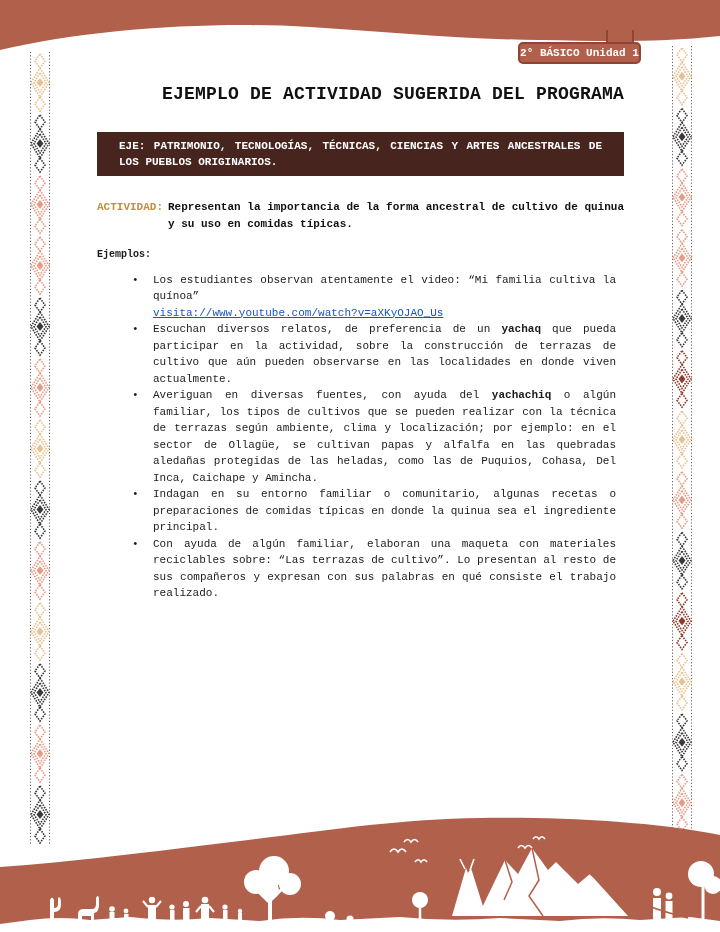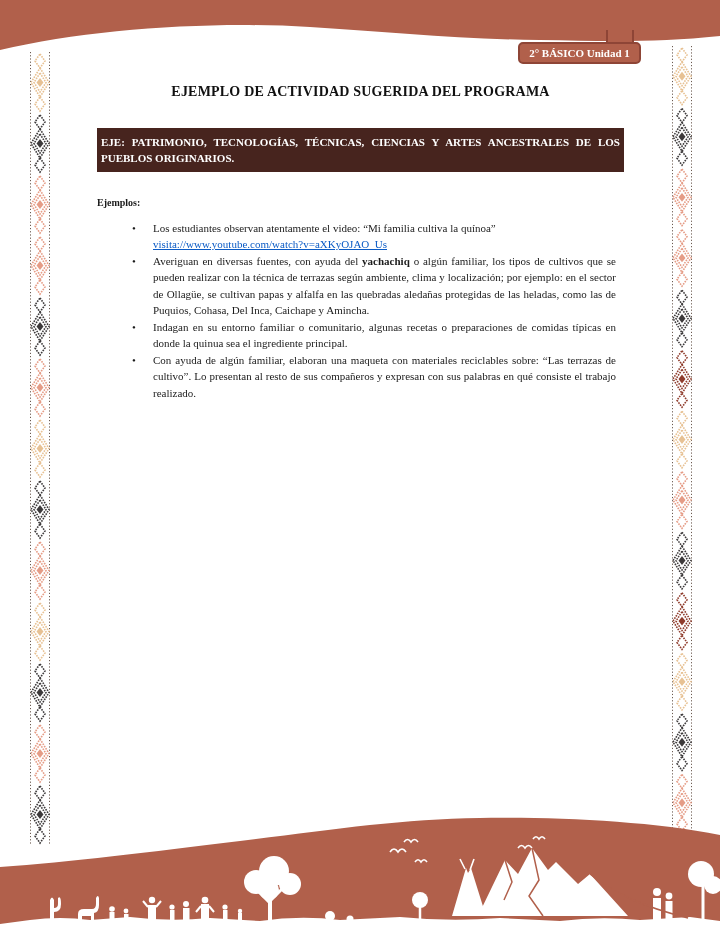--- a/index.html
+++ b/index.html
@@ -1,43 +1,43 @@
 <!DOCTYPE html>
 <html><head>
 <meta charset="utf-8">
 <style>
   html,body{margin:0;padding:0;background:#ffffff;}
   .page{
     position:relative;width:720px;height:932px;background:#ffffff;overflow:hidden;
-    font-family:Liberation Serif, serif;color:#1b1b1b;
+    font-family:Liberation Mono, monospace;color:#1b1b1b;
   }
   
   .header-wave{position:absolute;top:0;left:0;width:720px;height:62px;display:block;}
   .badge{
     position:absolute;left:518px;top:42px;width:119px;height:18px;
     background:#b1604b;border:2px solid #8e4536;border-radius:5px;
     color:#ffffff;font-size:11px;font-weight:bold;text-align:center;line-height:18px;z-index:3;
   }
   .badge-connector{
     position:absolute;left:606px;top:30px;width:24px;height:14px;
     background:#b1604b;border:2px solid #8e4536;border-bottom:none;border-top:none;z-index:2;
   }
   
   .border-strip{position:absolute;width:22px;display:block;}
   .border-left{left:29px;top:52px;height:793px;}
   .border-right{left:671px;top:46px;height:787px;}
   
   .content{position:absolute;left:97px;top:84px;width:527px;}
   .title{
-    margin:0 0 28px 0;font-size:14px;font-weight:bold;text-align:center;
+    margin:0 0 28px 0;font-size:18px;font-weight:bold;text-align:right;
     letter-spacing:.2px;color:#111111;
   }
   .eje-box{
     background:#47241e;color:#ffffff;font-weight:bold;font-size:11px;line-height:16px;
-    padding:6px 4px;text-align:justify;margin-bottom:23px;
+    padding:6px 22px;text-align:justify;margin-bottom:23px;
   }
   .actividad{
     display:grid;grid-template-columns:auto 1fr;column-gap:5px;
     font-size:11px;line-height:16.5px;font-weight:bold;margin-bottom:15px;
   }
   .act-label{color:#c09238;white-space:nowrap;}
   .act-text{text-align:justify;color:#111111;}
   .ejemplos-heading{font-size:10px;font-weight:bold;line-height:16.5px;}
   ul.bullets{
     margin:8px;padding:0 0 0 48px;list-style:none;font-size:11px;line-height:16.5px;
@@ -251,25 +251,30 @@
       </g>
     </svg>
 
   <div class="content">
     <h1 class="title">EJEMPLO DE ACTIVIDAD SUGERIDA DEL PROGRAMA</h1>
 
     <div class="eje-box">
       <span>EJE: PATRIMONIO, TECNOLOGÍAS, TÉCNICAS, CIENCIAS Y ARTES ANCESTRALES DE LOS PUEBLOS ORIGINARIOS.</span>
     </div>
 
+    <div class="actividad">
+      <span class="act-label">ACTIVIDAD:</span>
+      <span class="act-text">Representan la importancia de la forma ancestral de cultivo de quinua y su uso en comidas típicas.</span>
+    </div>
 
     <div class="ejemplos-heading">Ejemplos:</div>
 
     <ul class="bullets" id="bullet-list">
         <li><span>Los estudiantes observan atentamente el video: “Mi familia cultiva la quínoa” </span><br><a href="#">visita://www.youtube.com/watch?v=aXKyOJAO_Us</a></li>
+        <li><span>Escuchan diversos relatos, de preferencia de un </span><span class="b">yachaq</span><span> que pueda participar en la actividad, sobre la construcción de terrazas de cultivo que aún pueden observarse en las localidades en donde viven actualmente.</span></li>
         <li><span>Averiguan en diversas fuentes, con ayuda del </span><span class="b">yachachiq</span><span> o algún familiar, los tipos de cultivos que se pueden realizar con la técnica de terrazas según ambiente, clima y localización; por ejemplo: en el sector de Ollagüe, se cultivan papas y alfalfa en las quebradas aledañas protegidas de las heladas, como las de Puquios, Cohasa, Del Inca, Caichape y Amincha.</span></li>
         <li><span>Indagan en su entorno familiar o comunitario, algunas recetas o preparaciones de comidas típicas en donde la quinua sea el ingrediente principal.</span></li>
         <li><span>Con ayuda de algún familiar, elaboran una maqueta con materiales reciclables sobre: “Las terrazas de cultivo”. Lo presentan al resto de sus compañeros y expresan con sus palabras en qué consiste el trabajo realizado.</span></li>
       </ul>
   </div>
 
   <svg class="footer-scene" viewBox="0 0 720 120" aria-hidden="true">
     <path d="M0 55 C70 50 150 40 240 29 C330 18 400 7 480 6 C555 5 650 9 720 23 L720 120 L0 120 Z" fill="#b1604b"></path>
     <g fill="#ffffff">
 

